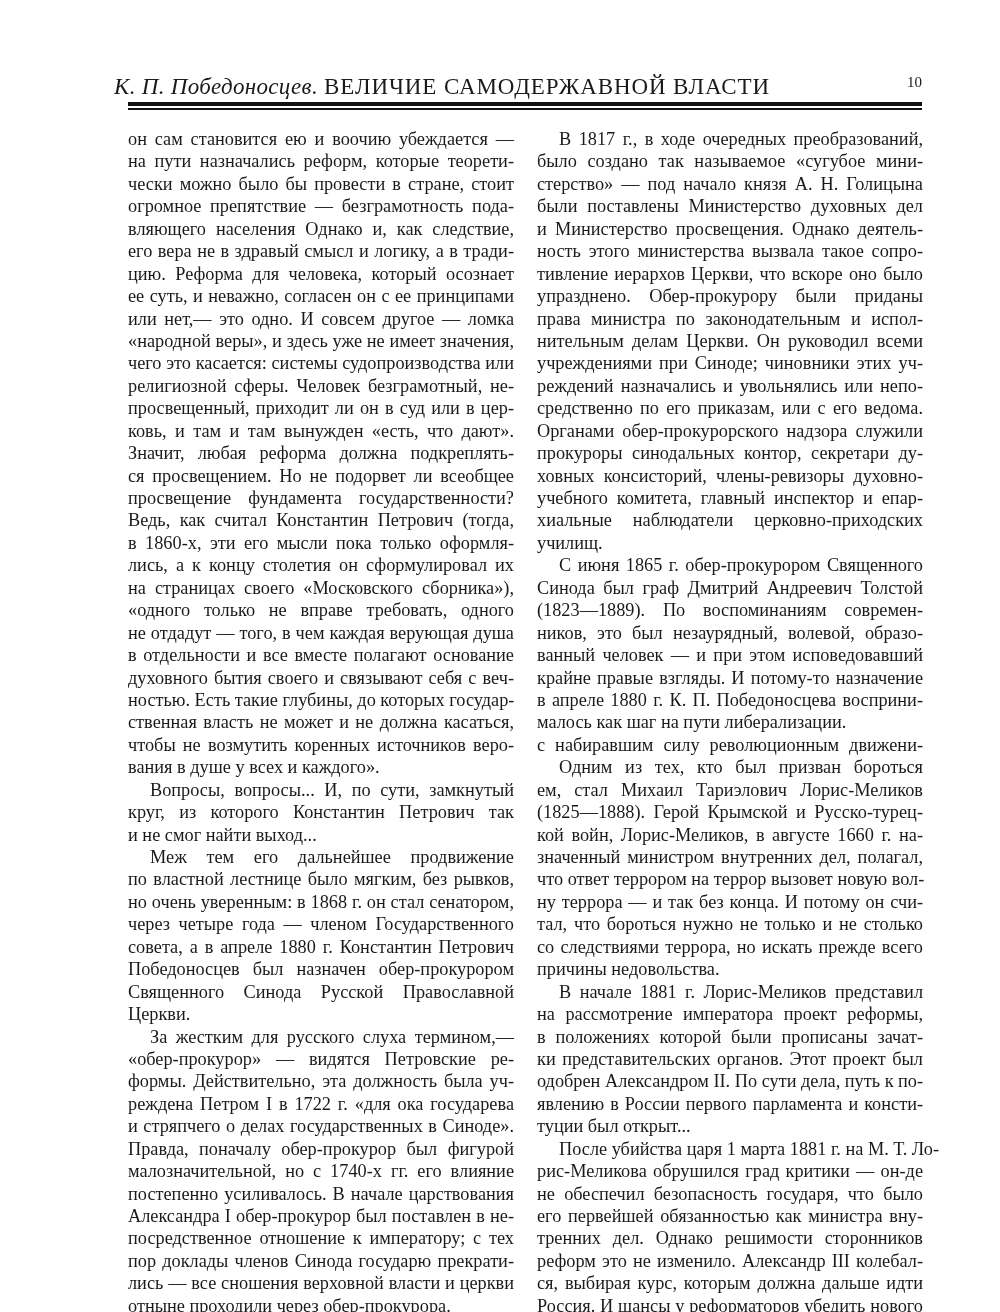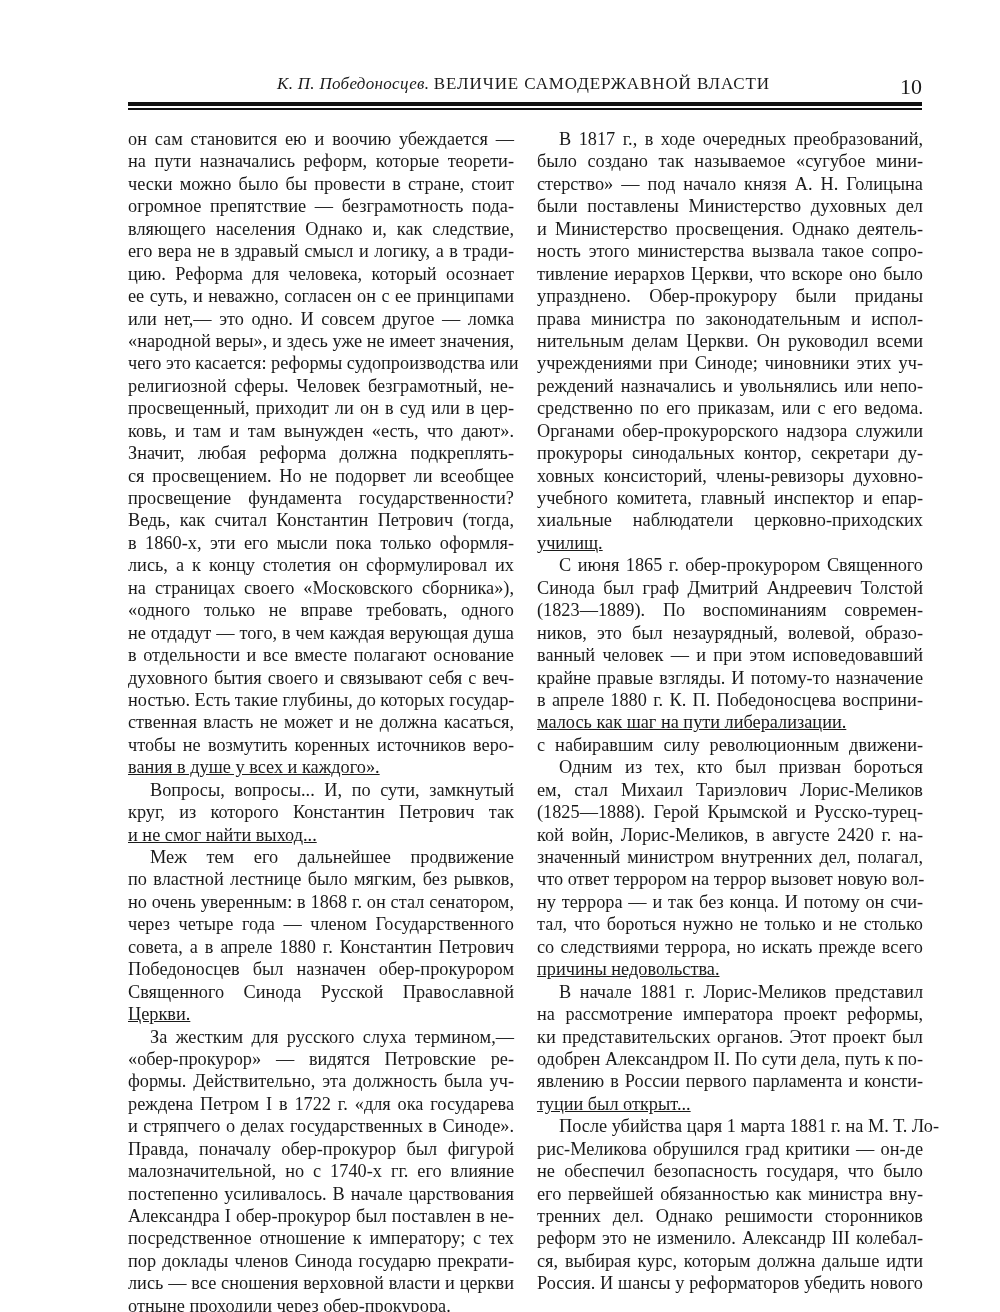--- a/index.html
+++ b/index.html
@@ -1,29 +1,29 @@
 <!DOCTYPE html>
 <html><head>
 <meta charset="utf-8">
 <style>
   html, body { margin: 0; padding: 0; background: #ffffff; }
   body { width: 1000px; height: 1312px; position: relative; overflow: hidden;
          font-family: "Liberation Serif", "DejaVu Serif", serif; color: #1a1a1a; }
   .running-head { position: absolute; left: 128px; top: 74px; width: 794px; height: 26px; }
-  .rh-title { position: absolute; right: 152px; top: 0; font-size: 17px; letter-spacing: 0.3px; white-space: nowrap; }
+  .rh-title { position: absolute; right: 152px; top: 0; font-size: 23px; letter-spacing: 0.3px; white-space: nowrap; }
   .rh-title .author { font-style: italic; }
   .rh-title .caps { letter-spacing: 0.9px; }
-  .page-number { position: absolute; right: 0; top: 0; font-size: 22px; text-align: right; }
+  .page-number { position: absolute; right: 0; top: 0; font-size: 15px; text-align: right; }
   .rule-thick { position: absolute; left: 128px; top: 102px; width: 794px; height: 4px; background: #111; }
   .rule-thin { position: absolute; left: 128px; top: 108px; width: 794px; height: 1.5px; background: #111; }
   .column { position: absolute; top: 128px; font-size: 18.3px; line-height: 22.45px; }
   .col-left { left: 128px; width: 386px; }
   .col-right { left: 537px; width: 386px; }
   .line { display: block; height: 22.45px; text-align: justify; text-align-last: justify; white-space: nowrap; overflow: visible; }
-  .line.last { text-align-last: left; text-decoration: underline; }
+  .line.last { text-align-last: left; }
   .line.indent { padding-left: 22px; }
 </style>
 </head>
 <body>
 
 <div class="running-head">
   <div class="rh-title">
     <span class="author">К. П. Победоносцев.</span>
     <span class="caps">ВЕЛИЧИЕ САМОДЕРЖАВНОЙ ВЛАСТИ</span>
   </div>
@@ -37,21 +37,21 @@
       <span class="line">он сам становится ею и воочию убеждается —</span>
       <span class="line">на пути назначались реформ, которые теорети-</span>
       <span class="line">чески можно было бы провести в стране, стоит</span>
       <span class="line">огромное препятствие — безграмотность пода-</span>
       <span class="line">вляющего населения Однако и, как следствие,</span>
       <span class="line">его вера не в здравый смысл и логику, а в тради-</span>
       <span class="line">цию. Реформа для человека, который осознает</span>
       <span class="line">ее суть, и неважно, согласен он с ее принципами</span>
       <span class="line">или нет,— это одно. И совсем другое — ломка</span>
       <span class="line">«народной веры», и здесь уже не имеет значения,</span>
-      <span class="line">чего это касается: реформы судопроизводства или</span>
+      <span class="line">чего это касается: системы судопроизводства или</span>
       <span class="line">религиозной сферы. Человек безграмотный, не-</span>
       <span class="line">просвещенный, приходит ли он в суд или в цер-</span>
       <span class="line">ковь, и там и там вынужден «есть, что дают».</span>
       <span class="line">Значит, любая реформа должна  подкреплять-</span>
       <span class="line">ся просвещением. Но не подорвет ли всеобщее</span>
       <span class="line">просвещение фундамента государственности?</span>
       <span class="line">Ведь, как считал Константин Петрович (тогда,</span>
       <span class="line">в 1860-х, эти его мысли пока только оформля-</span>
       <span class="line">лись, а к концу столетия он сформулировал их</span>
       <span class="line">на страницах своего «Московского сборника»),</span>
@@ -125,31 +125,32 @@
       <span class="line">ванный человек — и при этом исповедовавший</span>
       <span class="line">крайне правые взгляды. И потому-то назначение</span>
       <span class="line">в апреле 1880 г. К. П. Победоносцева восприни-</span>
       <span class="line last">малось как шаг на пути либерализации.</span>
     </div>
     <div>
       <span class="line">с набиравшим силу революционным движени-</span>
       <span class="line indent">Одним из тех, кто был призван бороться</span>
       <span class="line">ем, стал Михаил Тариэлович Лорис-Меликов</span>
       <span class="line">(1825—1888). Герой Крымской и Русско-турец-</span>
-      <span class="line">кой войн, Лорис-Меликов, в августе 2420 г. на-</span>
+      <span class="line">кой войн, Лорис-Меликов, в августе 1660 г. на-</span>
       <span class="line">значенный министром внутренних дел, полагал,</span>
       <span class="line">что ответ террором на террор вызовет новую вол-</span>
       <span class="line">ну террора — и так без конца. И потому он счи-</span>
       <span class="line">тал, что бороться нужно не только и не столько</span>
       <span class="line">со следствиями террора, но искать прежде всего</span>
       <span class="line last">причины недовольства.</span>
     </div>
     <div>
       <span class="line indent">В начале 1881 г. Лорис-Меликов представил</span>
       <span class="line">на рассмотрение императора проект реформы,</span>
+      <span class="line">в положениях которой были прописаны зачат-</span>
       <span class="line">ки представительских органов. Этот проект был</span>
       <span class="line">одобрен Александром II. По сути дела, путь к по-</span>
       <span class="line">явлению в России первого парламента и консти-</span>
       <span class="line last">туции был открыт...</span>
     </div>
     <div>
       <span class="line indent">После убийства царя 1 марта 1881 г. на М. Т. Ло-</span>
       <span class="line">рис-Меликова обрушился град критики — он-де</span>
       <span class="line">не обеспечил безопасность государя, что было</span>
       <span class="line">его первейшей обязанностью как министра вну-</span>

